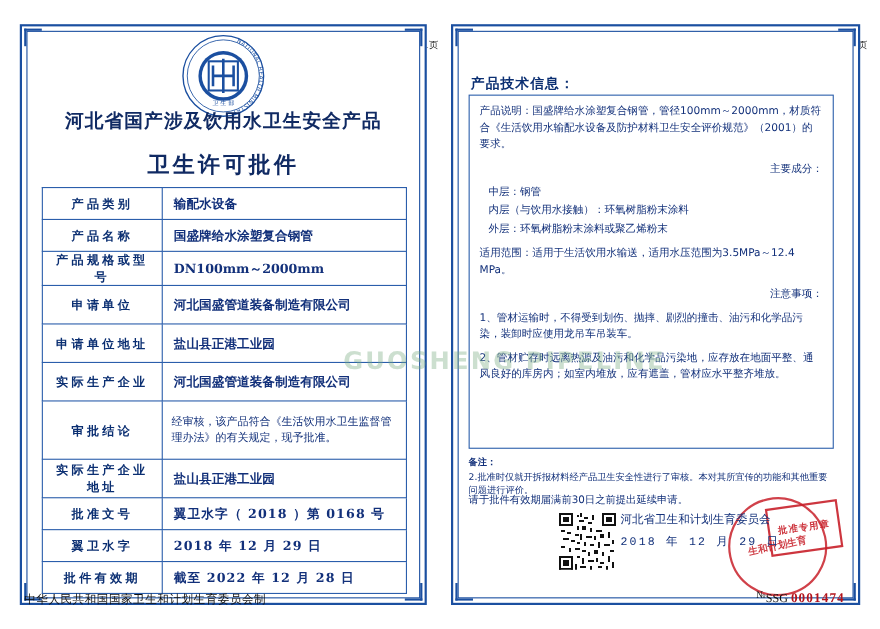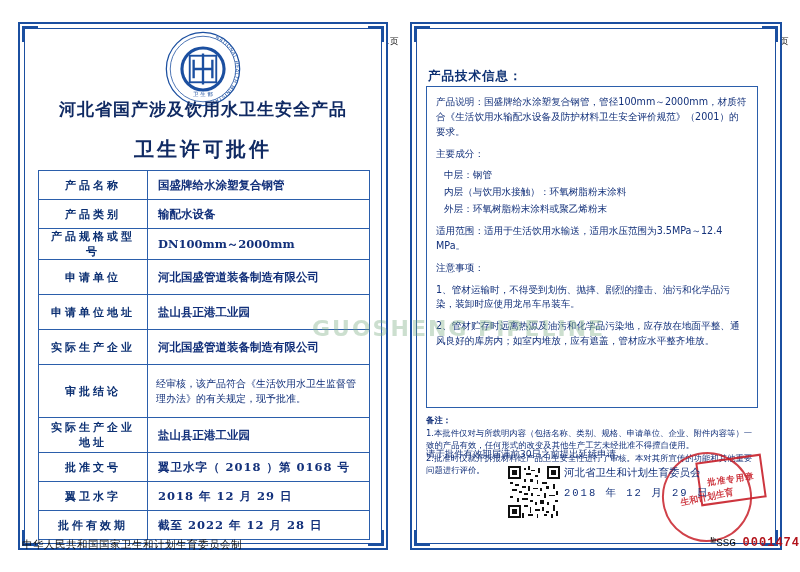--- a/index.html
+++ b/index.html
@@ -92,21 +92,21 @@
     position:absolute;left:16px;top:44px;font-size:12.5px;font-weight:bold;
     color:#0b2f72;letter-spacing:1px;
     font-family:"DejaVu Serif","Liberation Serif",serif;
   }
   .r-box{
     position:absolute;left:14px;top:62px;width:332px;height:322px;
     border:1px solid #2b5eab;box-sizing:border-box;padding:8px 9px;
     font-size:9.6px;line-height:1.55;color:#12307a;
   }
   .r-box p{margin:0 0 7px 0;}
-  .r-box .ind{padding-left:0;}
+  .r-box .ind{padding-left:0;text-align:right;}
   .r-box .sub{padding-left:8px;margin:0 0 2px 0;}
   .r-note{
     position:absolute;left:14px;top:390px;width:332px;
     font-size:8.4px;line-height:1.5;color:#12307a;
   }
   .r-note .nhead{font-weight:bold;}
   .r-remind{
     position:absolute;left:14px;top:424px;width:332px;
     font-size:9.4px;color:#12307a;
   }
@@ -150,22 +150,22 @@
     color:rgba(120,170,130,.38);letter-spacing:2px;white-space:nowrap;
   }
 
   
   .foot-left{
     position:absolute;left:22px;top:538px;font-size:10.5px;color:#111;
     letter-spacing:.5px;
     font-family:"DejaVu Serif","Liberation Serif",serif;
   }
   .foot-right{
-    position:absolute;right:0;top:536px;font-size:11px;color:#111;
-    font-family:Liberation Mono, monospace;
+    position:absolute;right:32px;top:536px;font-size:11px;color:#111;
+    font-family:Liberation Serif, serif;
   }
   .foot-right .no{font-size:9px;vertical-align:top;}
   .foot-right .num{color:#b3131b;font-weight:bold;letter-spacing:1px;font-size:12px;}
 </style>
 </head>
 <body>
 
 <div class="page">
 
   <div class="pg-label pg-left-a">共2页</div>
@@ -193,26 +193,26 @@
       </text>
       <text x="50" y="84" font-size="7" fill="#1b4fa0" text-anchor="middle">卫 生 部</text>
     </svg>
 
     <div class="title-main">河北省国产涉及饮用水卫生安全产品</div>
     <div class="title-sub">卫生许可批件</div>
 
     <table class="tbl">
       <tbody>
         <tr>
+          <td class="k">产品类别</td>
+          <td class="v">输配水设备</td>
+        </tr>
+        <tr>
           <td class="k">产品名称</td>
           <td class="v">国盛牌给水涂塑复合钢管</td>
-        </tr>
-        <tr>
-          <td class="k">产品类别</td>
-          <td class="v">输配水设备</td>
         </tr>
         <tr>
           <td class="k">产品规格或型号</td>
           <td class="v">DN100mm～2000mm</td>
         </tr>
         <tr>
           <td class="k">申请单位</td>
           <td class="v tall">河北国盛管道装备制造有限公司</td>
         </tr>
         <tr>
@@ -267,21 +267,20 @@
       <p>
         <span>适用范围：</span><span>适用于生活饮用水输送，适用水压范围为3.5MPa～12.4 MPa。</span>
       </p>
       <p class="ind">注意事项：</p>
       <p>1、管材运输时，不得受到划伤、抛摔、剧烈的撞击、油污和化学品污染，装卸时应使用龙吊车吊装车。</p>
       <p>2、管材贮存时远离热源及油污和化学品污染地，应存放在地面平整、通风良好的库房内；如室内堆放，应有遮盖，管材应水平整齐堆放。</p>
     </div>
 
     <div class="r-note">
       <div class="nhead">备注：</div>
-      <div>1.本批件仅对与所载明内容（包括名称、类别、规格、申请单位、企业、附件内容等）一致的产品有效，任何形式的改变及其他生产工艺未经批准不得擅自使用。</div>
       <div>2.批准时仅就开拆报材料经产品卫生安全性进行了审核。本对其所宜传的功能和其他重要问题进行评价。</div>
     </div>
 
     <div class="r-remind">请于批件有效期届满前30日之前提出延续申请。</div>
 
     <svg class="qr" viewBox="0 0 29 29" shape-rendering="crispEdges">
       <rect width="29" height="29" fill="#fff"></rect>
       <g fill="#111">
         <rect x="0" y="0" width="7" height="1"></rect>
           <rect x="0" y="6" width="7" height="1"></rect>

